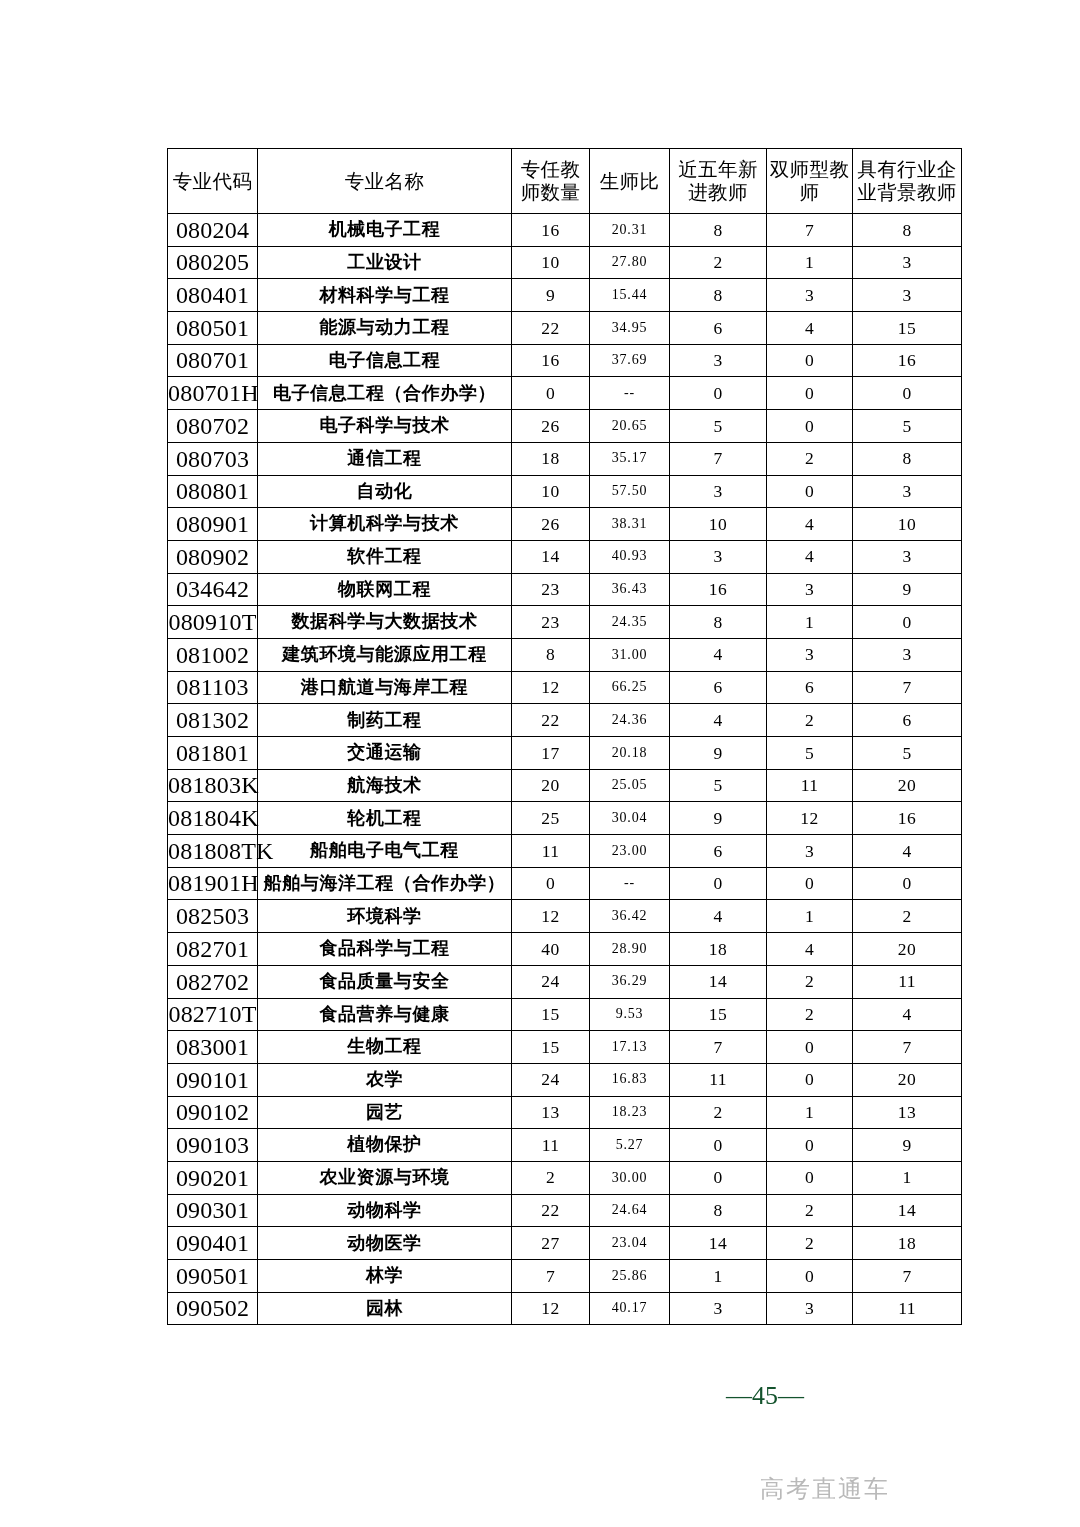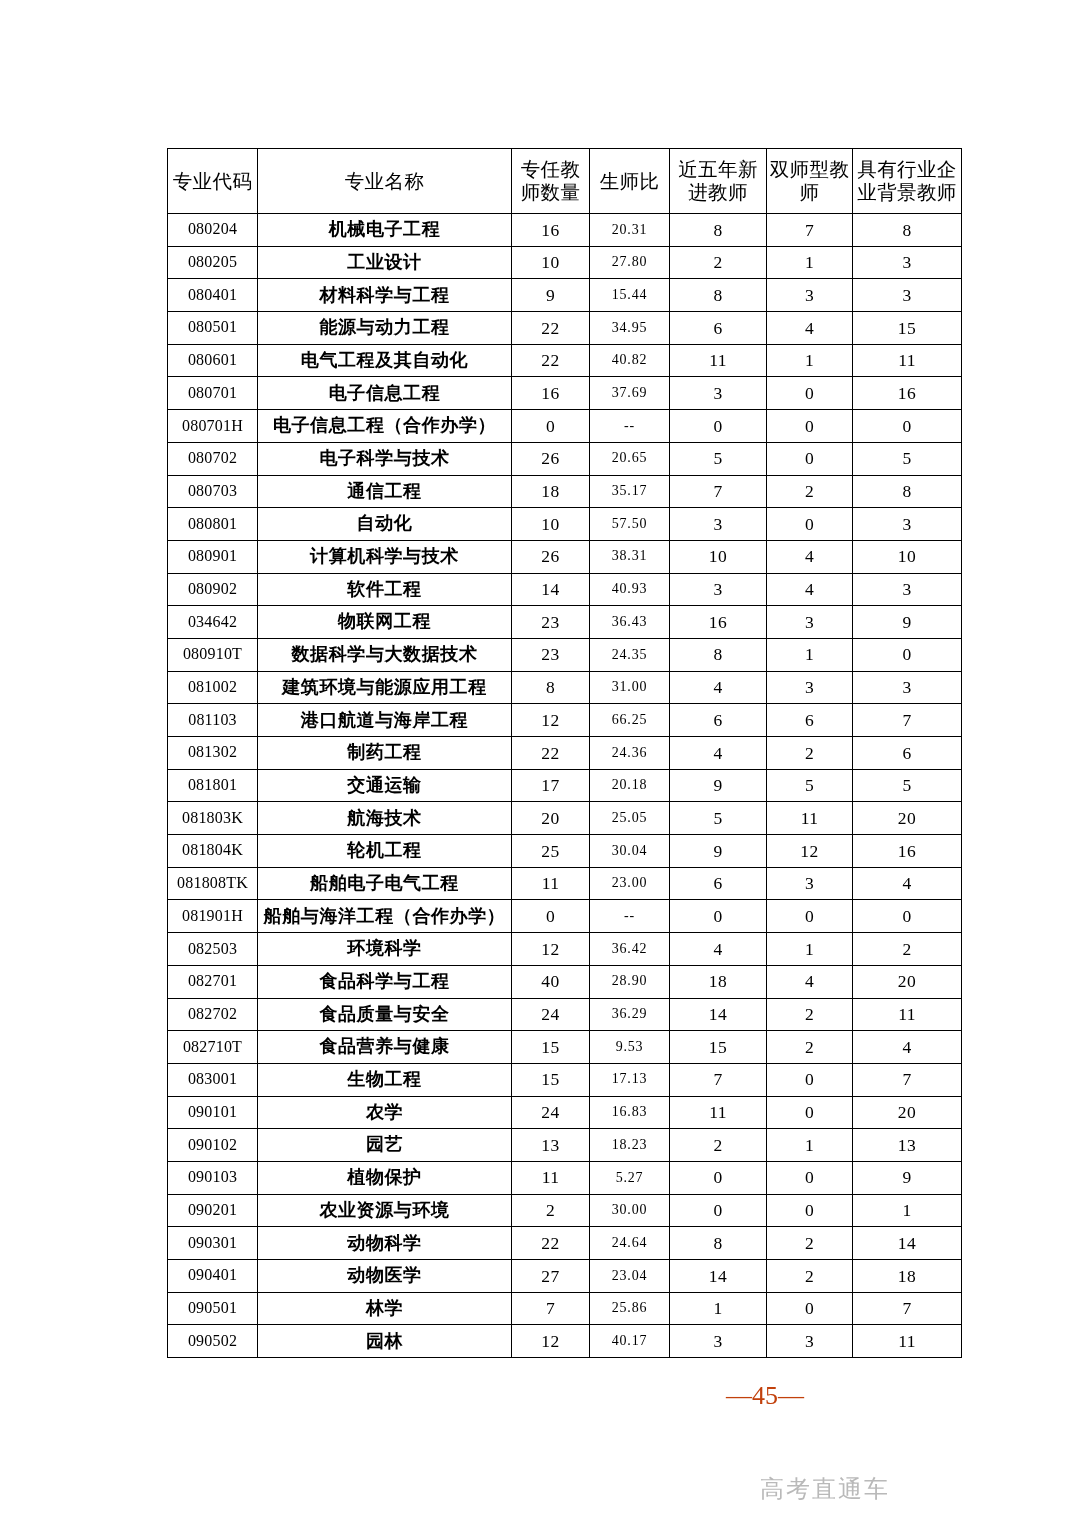--- a/index.html
+++ b/index.html
@@ -66,21 +66,21 @@
     letter-spacing: 0.4px;
     padding: 2px 3px;
   }
 
   tbody td {
     height: 31.7px;
     font-size: 18px;
   }
 
   tbody td.code-cell {
-    font-size: 16px;
+    font-size: 24px;
     letter-spacing: 0.2px;
   }
 
   tbody td.name-cell {
     font-size: 18px;
     letter-spacing: 0.6px;
     padding: 0 4px;
     font-weight: bold;
   }
 
@@ -93,21 +93,21 @@
     font-size: 14px;
     letter-spacing: 0.8px;
   }
 
   
   .page-number {
     position: absolute;
     right: 104px;
     top: 1381px;
     font-size: 26px;
-    color: #c2410c;
+    color: #14532d;
     letter-spacing: 0px;
     white-space: nowrap;
     font-family: "Liberation Serif", "DejaVu Serif", serif;
   }
 
   .watermark {
     position: absolute;
     right: 18px;
     top: 1473px;
     font-size: 24px;
@@ -176,29 +176,20 @@
           <tr>
             <td class="code-cell">080501</td>
             <td class="name-cell">能源与动力工程</td>
             <td class="num-cell">22</td>
             <td class="ratio-cell">34.95</td>
             <td class="num-cell">6</td>
             <td class="num-cell">4</td>
             <td class="num-cell">15</td>
           </tr>
           <tr>
-            <td class="code-cell">080601</td>
-            <td class="name-cell">电气工程及其自动化</td>
-            <td class="num-cell">22</td>
-            <td class="ratio-cell">40.82</td>
-            <td class="num-cell">11</td>
-            <td class="num-cell">1</td>
-            <td class="num-cell">11</td>
-          </tr>
-          <tr>
             <td class="code-cell">080701</td>
             <td class="name-cell">电子信息工程</td>
             <td class="num-cell">16</td>
             <td class="ratio-cell">37.69</td>
             <td class="num-cell">3</td>
             <td class="num-cell">0</td>
             <td class="num-cell">16</td>
           </tr>
           <tr>
             <td class="code-cell">080701H</td>

